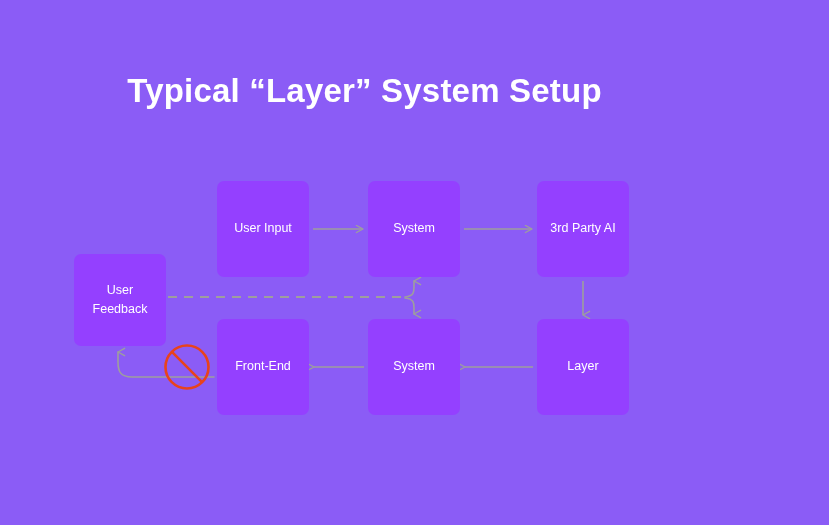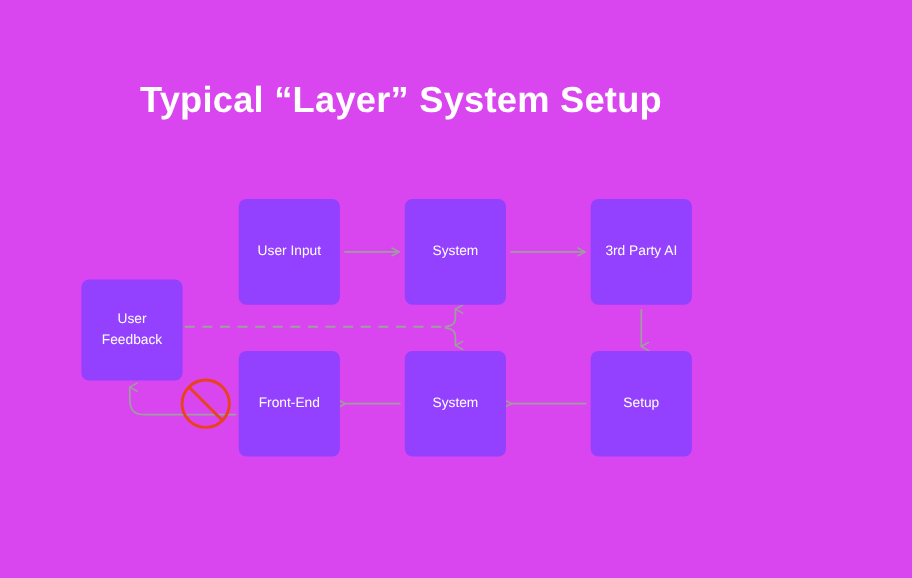--- a/index.html
+++ b/index.html
@@ -11,21 +11,21 @@
     width: 829px;
     height: 525px;
     overflow: hidden;
     font-family: "Liberation Sans", sans-serif;
     -webkit-font-smoothing: antialiased;
   }
   #slide {
     position: relative;
     width: 829px;
     height: 525px;
-    background: #d946ef;
+    background: #8b5cf6;
   }
   #title {
     position: absolute;
     left: 0;
     top: 72px;
     width: 729px;
     text-align: center;
     color: #ffffff;
     font-size: 33px;
     font-weight: 600;
@@ -125,16 +125,16 @@
 
   <div class="node" style="left:217px; top:319px; width:92px; height:96px;">
     <span>Front-End</span>
   </div>
 
   <div class="node" style="left:368px; top:319px; width:92px; height:96px;">
     <span>System</span>
   </div>
 
   <div class="node" style="left:537px; top:319px; width:92px; height:96px;">
-    <span>Setup</span>
+    <span>Layer</span>
   </div>
 
 </div>
 
 </body></html>

